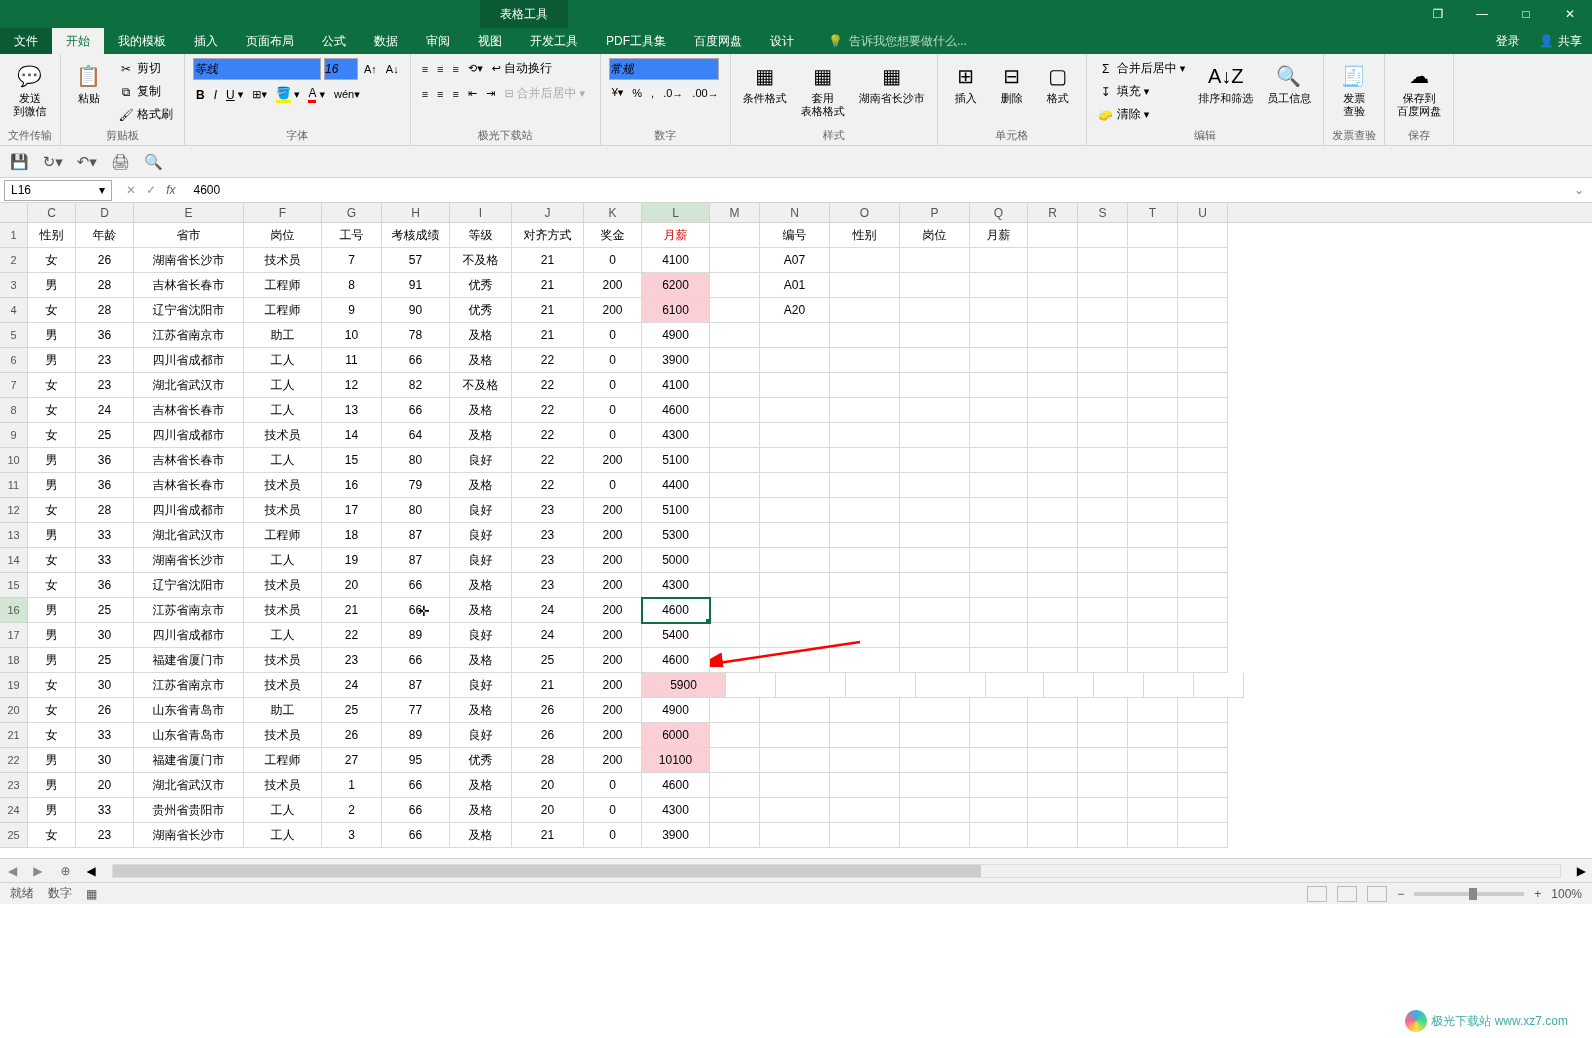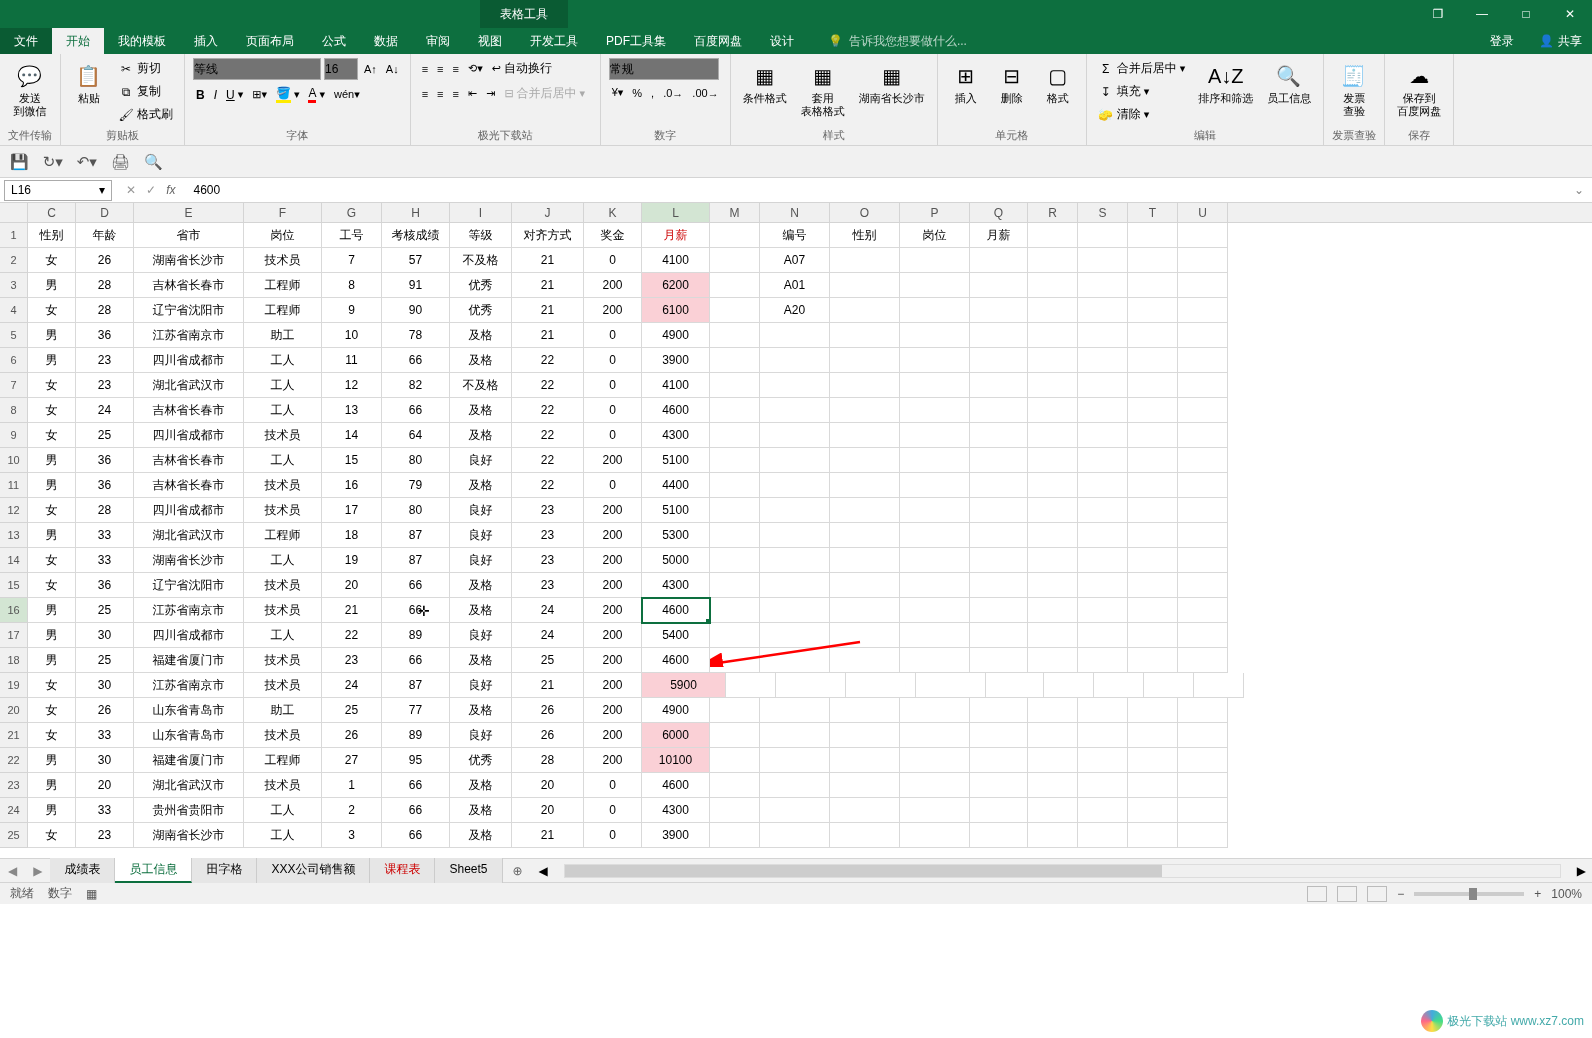--- a/index.html
+++ b/index.html
@@ -9,34 +9,34 @@
 .titlebar .center{flex:1;text-align:left;padding-left:10px;font-size:12px;}
 .titlebar .tabtool{background:#0a5b33;padding:0 20px;line-height:28px;margin-left:200px;}
 .titlebar .wincontrols{margin-left:auto;display:flex;}
 .titlebar .wincontrols div{width:44px;text-align:center;line-height:28px;cursor:pointer;}
 .ribbon-tabs{height:26px;background:#0d6f3f;display:flex;align-items:stretch;color:#fff;}
 .ribbon-tabs .tab{padding:0 14px;line-height:26px;cursor:pointer;}
 .ribbon-tabs .tab.active{background:#f1f1f1;color:#0d6f3f;}
 .ribbon-tabs .tab.file{background:#0a5b33;}
 .ribbon-tabs .tellme{margin-left:20px;display:flex;align-items:center;opacity:0.7;}
 .ribbon-tabs .tellme .bulb{margin-right:6px;}
-.ribbon-tabs .right{margin-left:auto;display:flex;gap:6px;}
+.ribbon-tabs .right{margin-left:auto;display:flex;}
 .ribbon-tabs .right div{padding:0 10px;line-height:26px;}
 .ribbon{height:92px;background:#f1f1f1;border-bottom:1px solid #d4d4d4;display:flex;}
 .rgroup{border-right:1px solid #d4d4d4;padding:4px 8px 2px;display:flex;flex-direction:column;justify-content:space-between;min-width:50px;}
 .rgroup .label{text-align:center;color:#666;font-size:11px;padding-top:2px;}
 .rgroup .top{display:flex;align-items:flex-start;gap:6px;}
 .btnv{display:flex;flex-direction:column;align-items:center;cursor:pointer;padding:2px 4px;}
 .btnv .ic{width:32px;height:32px;display:flex;align-items:center;justify-content:center;font-size:20px;}
 .btnv span{font-size:11px;text-align:center;line-height:13px;}
 .smallbtn{display:flex;align-items:center;gap:3px;padding:2px 3px;cursor:pointer;font-size:11px;}
 .smallbtn .sic{width:16px;height:16px;display:inline-flex;align-items:center;justify-content:center;}
 .col{display:flex;flex-direction:column;gap:2px;}
 .row{display:flex;gap:3px;align-items:center;}
-select,.combo{border:1px solid #ababab;background:#737373;height:22px;font-size:12px;}
+select,.combo{border:1px solid #ababab;background:#3b82f6;height:22px;font-size:12px;font-style:italic;}
 .qat{height:32px;background:#f1f1f1;border-bottom:1px solid #d4d4d4;display:flex;align-items:center;padding:0 10px;gap:14px;}
 .qat .qbtn{cursor:pointer;color:#555;font-size:15px;}
 .namebox-row{height:25px;border-bottom:1px solid #d4d4d4;display:flex;align-items:center;background:#fff;}
 .namebox{width:108px;border:1px solid #ababab;height:21px;margin:0 4px;padding:0 6px;display:flex;align-items:center;justify-content:space-between;}
 .fx-btns{display:flex;gap:10px;padding:0 10px;color:#999;}
 .fx-btns span{cursor:pointer;}
 .fx-btns .fx{font-style:italic;color:#666;}
 .formula-bar{flex:1;padding:0 8px;}
 .sheet-area{position:relative;height:655px;overflow:hidden;}
 .colheaders{display:flex;height:20px;background:#f0f0f0;border-bottom:1px solid #d4d4d4;}
@@ -60,21 +60,21 @@
 .stadd{padding:0 10px;cursor:pointer;color:#666;}
 .scrollh{flex:1;display:flex;align-items:center;padding:0 6px;}
 .scrollh .track{flex:1;height:14px;background:#f0f0f0;border:1px solid #ddd;position:relative;margin:0 16px;}
 .scrollh .thumb{position:absolute;left:0;width:60%;height:100%;background:#cdcdcd;}
 .statusbar{height:22px;background:#f1f1f1;border-top:1px solid #d4d4d4;display:flex;align-items:center;padding:0 10px;color:#555;gap:14px;}
 .statusbar .right{margin-left:auto;display:flex;align-items:center;gap:10px;}
 .viewbtn{width:20px;height:16px;border:1px solid #bbb;cursor:pointer;}
 .zoom-slider{width:110px;height:4px;background:#ccc;position:relative;}
 .zoom-slider .th{position:absolute;left:50%;top:-4px;width:8px;height:12px;background:#888;}
 .arrow{position:absolute;pointer-events:none;}
-.watermark{position:absolute;right:8px;bottom:6px;font-size:14px;color:#4aa;display:flex;align-items:center;gap:4px;}
+.watermark{position:absolute;right:24px;bottom:6px;font-size:14px;color:#4aa;display:flex;align-items:center;gap:4px;}
 .watermark .logo{width:22px;height:22px;border-radius:50%;background:conic-gradient(#4ad,#4d8,#fd4,#f68,#4ad);}
 .cursor-plus{position:absolute;left:418px;top:400px;font-size:14px;color:#000;pointer-events:none;}
 </style>
 </head>
 <body>
 
 <div class="titlebar">
   <div class="left"></div>
   <div class="tabtool">表格工具</div>
   <div class="wincontrols">
@@ -873,28 +873,20 @@
         </marker>
       </defs>
     <line x1="150" y1="3" x2="8" y2="24" stroke="#f00" stroke-width="2.5" marker-end="url(#ah)"></line>
   </svg>
   <div class="cursor-plus">✛</div>
 </div>
 
 <div class="sheet-tabs">
   <div class="stnav">◀</div>
   <div class="stnav">▶</div>
-  <div id="stabs" style="display:flex">
-      <div class="stab">成绩表</div>
-      <div class="stab active">员工信息</div>
-      <div class="stab">田字格</div>
-      <div class="stab">XXX公司销售额</div>
-      <div class="stab red">课程表</div>
-      <div class="stab">Sheet5</div>
-    </div>
   <div class="stadd">⊕</div>
   <div class="scrollh">
     <span>◀</span>
     <div class="track">
         <div class="thumb"></div>
       </div>
     <span>▶</span>
   </div>
 </div>
 

